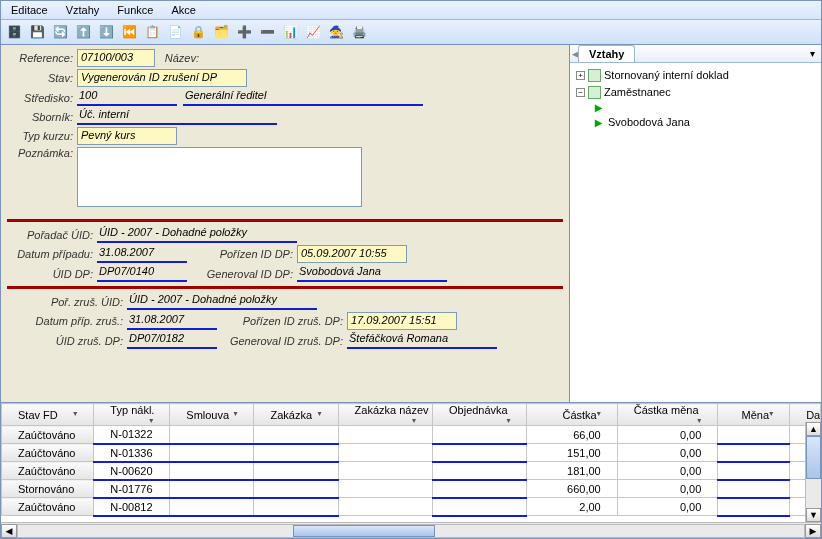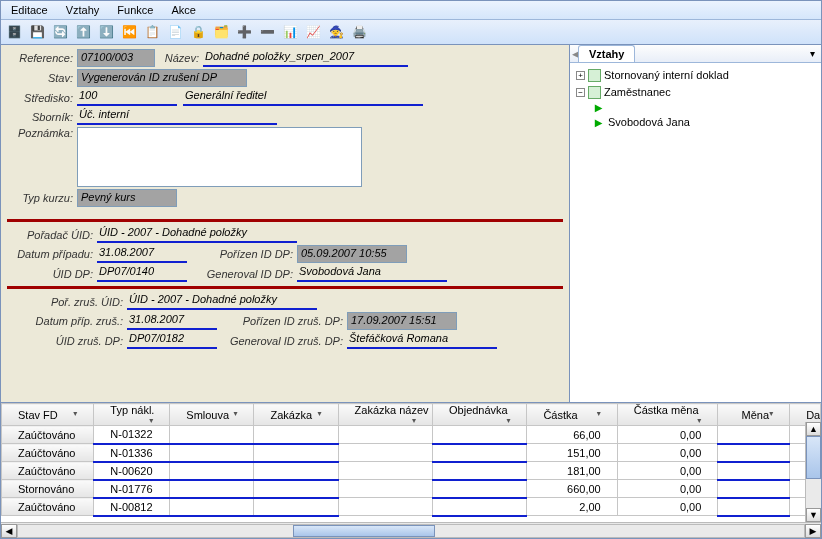--- a/index.html
+++ b/index.html
@@ -10,21 +10,21 @@
   .menubar span { padding:1px 4px; cursor:default; }
   
   .toolbar { background:linear-gradient(#e8f0fc,#cfe2fa); border-bottom:1px solid #7a93bb; padding:2px 4px; display:flex; gap:3px; }
   .tbtn { width:20px; height:20px; display:flex; align-items:center; justify-content:center; font-size:12px; cursor:pointer; border:1px solid transparent; border-radius:2px;}
   
   .main { flex:1; display:flex; overflow:hidden; background:#ece9d8;}
   .leftpane { width:568px; padding:4px 6px 0 6px; overflow:hidden; }
   .sep { height:3px; background:#a00000; margin:4px 0; }
   .row { display:flex; align-items:center; margin-bottom:2px;font-style:italic; }
   .lbl { text-align:right; padding-right:4px; color:#333; }
-  .fld { background:#a3a3a3; border:1px solid #7f9db9; height:18px; padding:1px 3px; overflow:hidden; white-space:nowrap; }
+  .fld { background:#fef9c3; border:1px solid #7f9db9; height:18px; padding:1px 3px; overflow:hidden; white-space:nowrap; }
   .uline { border:none; border-bottom:2px solid #1020d0; background:transparent; height:17px; padding:0 2px;}
   .ta { background:#fff; border:1px solid #7f9db9; height:60px; width:285px; }
   
   .rightpane { flex:1; border-left:1px solid #7a93bb; background:#fff; display:flex; flex-direction:column;}
   .rtab { background:linear-gradient(#fdfdfd,#e8eef8); border-bottom:1px solid #9db7da; display:flex; align-items:center;}
   .rtab .t { border:1px solid #9db7da; border-bottom:none; background:#fff; padding:2px 10px; margin-left:4px; font-weight:bold; border-radius:3px 3px 0 0;}
   .rtab .x { margin-left:auto; padding:2px 6px; font-size:10px;}
   .tree { padding:4px 6px; line-height:17px;}
   .tree .node { display:flex; align-items:center; gap:3px;}
   .tree .exp { width:9px; height:9px; border:1px solid #888; font-size:8px; line-height:7px; text-align:center; background:#fff; cursor:pointer;}
@@ -83,43 +83,42 @@
     <div class="tbtn">🖨️</div>
   </div>
 
   <div class="main">
     <div class="leftpane">
 
       <div class="row">
         <div class="lbl" style="width:70px">Reference:</div>
         <div class="fld" style="width:78px">07100/003</div>
         <div class="lbl" style="width:48px">Název:</div>
-        <div class="fld uline" style="width:205px">Dohadné položky_srpen_2007</div>
       </div>
       <div class="row">
         <div class="lbl" style="width:70px">Stav:</div>
         <div class="fld" style="width:170px">Vygenerován ID zrušení DP</div>
       </div>
       <div class="row">
         <div class="lbl" style="width:70px">Středisko:</div>
         <div class="fld uline" style="width:100px">100</div>
         <div style="width:6px"></div>
         <div class="fld uline" style="width:240px">Generální ředitel</div>
       </div>
       <div class="row">
         <div class="lbl" style="width:70px">Sborník:</div>
         <div class="fld uline" style="width:200px">Úč. interní</div>
       </div>
+      <div class="row">
+        <div class="lbl" style="width:70px">Typ kurzu:</div>
+        <div class="fld" style="width:100px">Pevný kurs</div>
+      </div>
       <div class="row" style="align-items:flex-start">
         <div class="lbl" style="width:70px">Poznámka:</div>
         <div class="ta"></div>
-      </div>
-      <div class="row">
-        <div class="lbl" style="width:70px">Typ kurzu:</div>
-        <div class="fld" style="width:100px">Pevný kurs</div>
       </div>
       <div style="height:6px"></div>
 
       <div class="sep"></div>
 
       <div class="row">
         <div class="lbl" style="width:90px">Pořadač ÚID:</div>
         <div class="fld uline" style="width:200px">ÚID - 2007 - Dohadné položky</div>
       </div>
       <div class="row">
@@ -199,21 +198,21 @@
             <col class="c-da">
         </colgroup>
         <thead>
           <tr>
             <th><span>Stav FD</span><span class="dd">▾</span></th>
             <th><span>Typ nákl.</span><span class="dd">▾</span></th>
             <th><span>Smlouva</span><span class="dd">▾</span></th>
             <th><span>Zakázka</span><span class="dd">▾</span></th>
             <th><span>Zakázka název</span><span class="dd">▾</span></th>
             <th><span>Objednávka</span><span class="dd">▾</span></th>
-            <th style="text-align:left"><span>Částka</span><span class="dd">▾</span></th>
+            <th style="text-align:right"><span>Částka</span><span class="dd">▾</span></th>
             <th style="text-align:left"><span>Částka měna</span><span class="dd">▾</span></th>
             <th style="text-align:right"><span>Měna</span><span class="dd">▾</span></th>
             <th><span>Da</span></th>
           </tr>
         </thead>
         <tbody id="grid-body">
             <tr>
               <td class="button-cell">Zaúčtováno</td>
               <td class="uv">N-01322</td>
               <td class="uv"></td>

